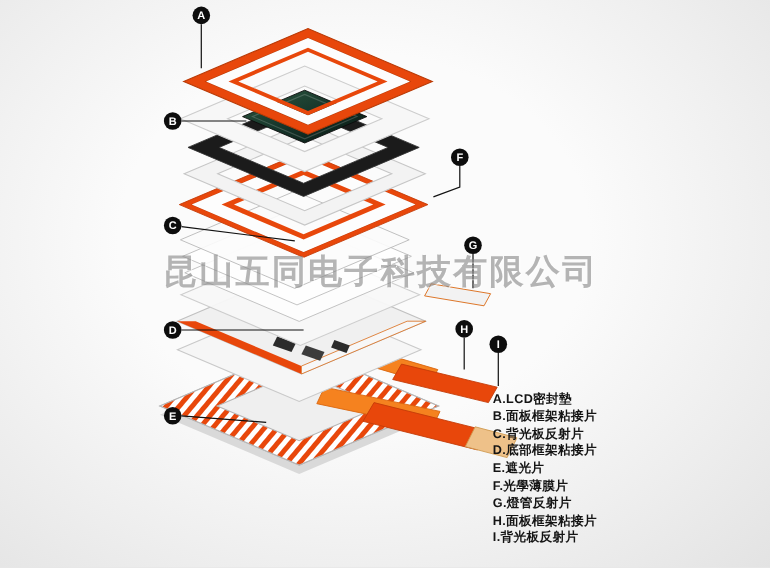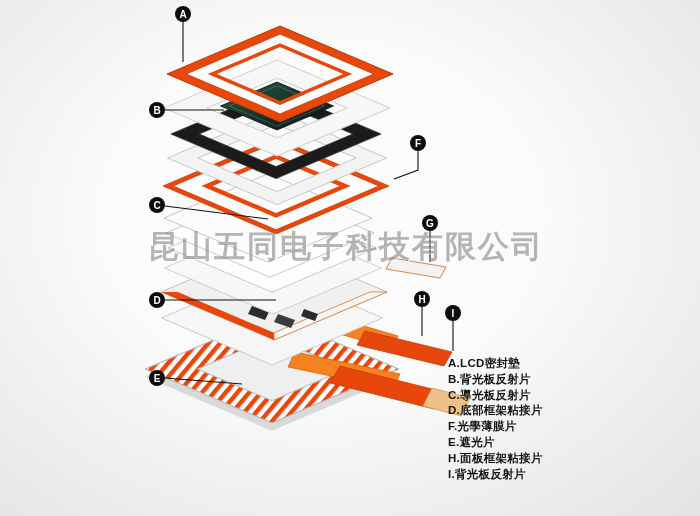--- a/index.html
+++ b/index.html
@@ -147,22 +147,23 @@
       <line class="leader" x1="453" y1="321" x2="453" y2="351"></line>
       <circle class="dot" cx="453" cy="313" r="8"></circle>
       <text class="cletter" x="453" y="316.5">I</text>
     </g>
   </svg>
 
   <div class="watermark">昆山五同电子科技有限公司</div>
 
   <div class="legend">
     <div class="legend-item">A.LCD密封墊</div>
-    <div class="legend-item">B.背光板反射片</div>
-    <div class="legend-item">C.導光板反射片</div>
+    <div class="legend-item">B.面板框架粘接片</div>
+    <div class="legend-item">C.背光板反射片</div>
     <div class="legend-item">D.底部框架粘接片</div>
+    <div class="legend-item">E.遮光片</div>
     <div class="legend-item">F.光學薄膜片</div>
-    <div class="legend-item">E.遮光片</div>
+    <div class="legend-item">G.燈管反射片</div>
     <div class="legend-item">H.面板框架粘接片</div>
     <div class="legend-item">I.背光板反射片</div>
   </div>
 
 </div>
 
 </body></html>

